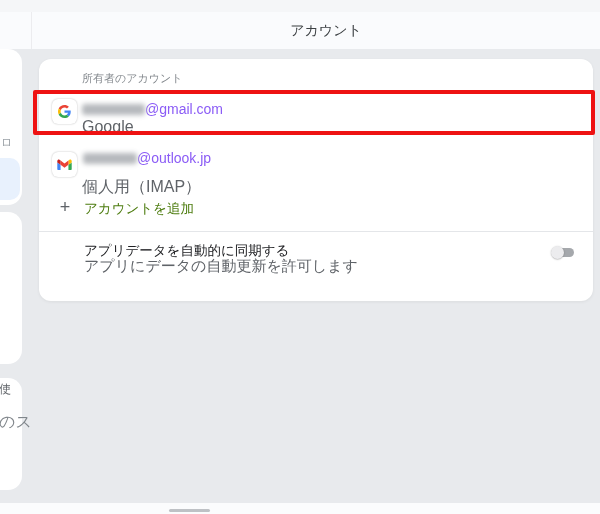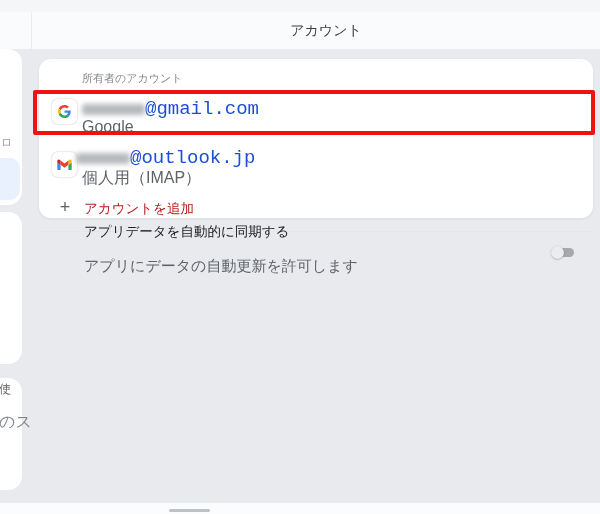--- a/index.html
+++ b/index.html
@@ -20,34 +20,34 @@
   .side-panel.p2 { top:212px; height:152px; }
   .side-panel.p3 { top:378px; height:112px; }
   .side-selected { position:absolute; left:-10px; top:158px; width:30px; height:42px;
                    border-radius:10px; background:#e8f1fd; }
   .frag { position:absolute; color:#80868b; white-space:nowrap; }
   .frag.f1 { left:1px;  top:135px; font-size:11px;   color:#9aa0a6; }
   .frag.f2 { left:-1px; top:381px; font-size:12px;   color:#5f6368; }
   .frag.f3 { left:-1px; top:412px; font-size:16px; color:#80868b; }
 
   
-  .card { position:absolute; left:39px; top:59px; width:554px; height:159px; background:#ffffff;
+  .card { position:absolute; left:39px; top:59px; width:554px; height:242px; background:#ffffff;
           border-radius:12px; box-shadow:0 1px 3px rgba(60,64,67,0.08); }
   .section-label { position:absolute; left:43px; top:12px; font-size:11px; color:#83888d; }
   .icon-box { position:absolute; width:25px; height:25px; background:#fff; border-radius:6px;
               box-shadow:0 0 2px rgba(0,0,0,0.28); display:flex; align-items:center; justify-content:center; }
   .email-line { position:absolute; display:flex; align-items:center; height:15px; }
   .blurred { height:11px; background:#b6b9bd; border-radius:3px; filter:blur(2.5px); }
-  .email-text { font-size:19px; color:#1d4ed8; line-height:15px;font-family:Liberation Mono, monospace; }
+  .email-text { font-size:14px; color:#8b5cf6; line-height:15px; }
   .sub-text { position:absolute; font-size:16px; color:#5f6368; }
   .plus { position:absolute; left:16px; top:138px; width:20px; height:20px; font-size:18px;
           line-height:20px; text-align:center; color:#5f6368; font-weight:400; }
-  .add-label { position:absolute; left:45px; top:141px; font-size:13.5px; font-weight:500; color:#b91c1c; }
+  .add-label { position:absolute; left:45px; top:141px; font-size:13.5px; font-weight:500; color:#4d7c0f; }
   .card-divider { position:absolute; left:0; top:172px; width:554px; height:1px; background:#e4e6e9; }
-  .sync-title { position:absolute; left:45px; top:164px; font-size:13.5px; font-weight:500; color:#202124; }
+  .sync-title { position:absolute; left:45px; top:183px; font-size:13.5px; font-weight:500; color:#202124; }
   .sync-sub   { position:absolute; left:45px; top:198px; font-size:15px; color:#5f6368; }
 
   
   .toggle { position:absolute; left:512px; top:186px; width:24px; height:14px; }
   .toggle-track { position:absolute; left:4px; top:3px; width:19px; height:9px; border-radius:5px; background:#a5a8ac; }
   .toggle-thumb { position:absolute; left:0; top:0.5px; width:13px; height:13px; border-radius:50%;
                   background:#ececee; box-shadow:0 0.5px 1.5px rgba(0,0,0,0.35); }
 
   
   .red-box { position:absolute; left:33px; top:90px; width:562px; height:45px;
@@ -98,25 +98,25 @@
     <div>
       <div class="icon-box" style="left:13px; top:93px;">
         <svg width="15" height="12" viewBox="0 0 24 20">
           <path fill="#4285F4" d="M1.636 18.25h3.819V9.73L0 5.64v10.974c0 .904.732 1.636 1.636 1.636z"></path>
           <path fill="#34A853" d="M18.545 18.25h3.819c.904 0 1.636-.732 1.636-1.636V5.64l-5.455 4.09z"></path>
           <path fill="#FBBC04" d="M18.545 2.64v7.09L24 5.64V3.457c0-2.023-2.309-3.178-3.927-1.964z"></path>
           <path fill="#EA4335" d="M5.455 9.73V2.64L12 7.548l6.545-4.909v7.091L12 14.64z"></path>
           <path fill="#C5221F" d="M0 3.457V5.64l5.455 4.09V2.64L3.927 1.493C2.309.28 0 1.434 0 3.457z"></path>
         </svg>
       </div>
-      <div class="email-line" style="left:37px; top:92px;">
+      <div class="email-line" style="left:44px; top:92px;">
         <span class="blurred" style="width:54px;"></span>
         <span class="email-text">@outlook.jp</span>
       </div>
-      <div class="sub-text" style="left:43px; top:109px;">個人用（IMAP）</div>
+      <div class="sub-text" style="left:43px; top:118px;">個人用（IMAP）</div>
     </div>
 
     <div>
       <div class="plus">+</div>
       <div class="add-label">アカウントを追加</div>
     </div>
 
     <div class="card-divider"></div>
 
     <div>

